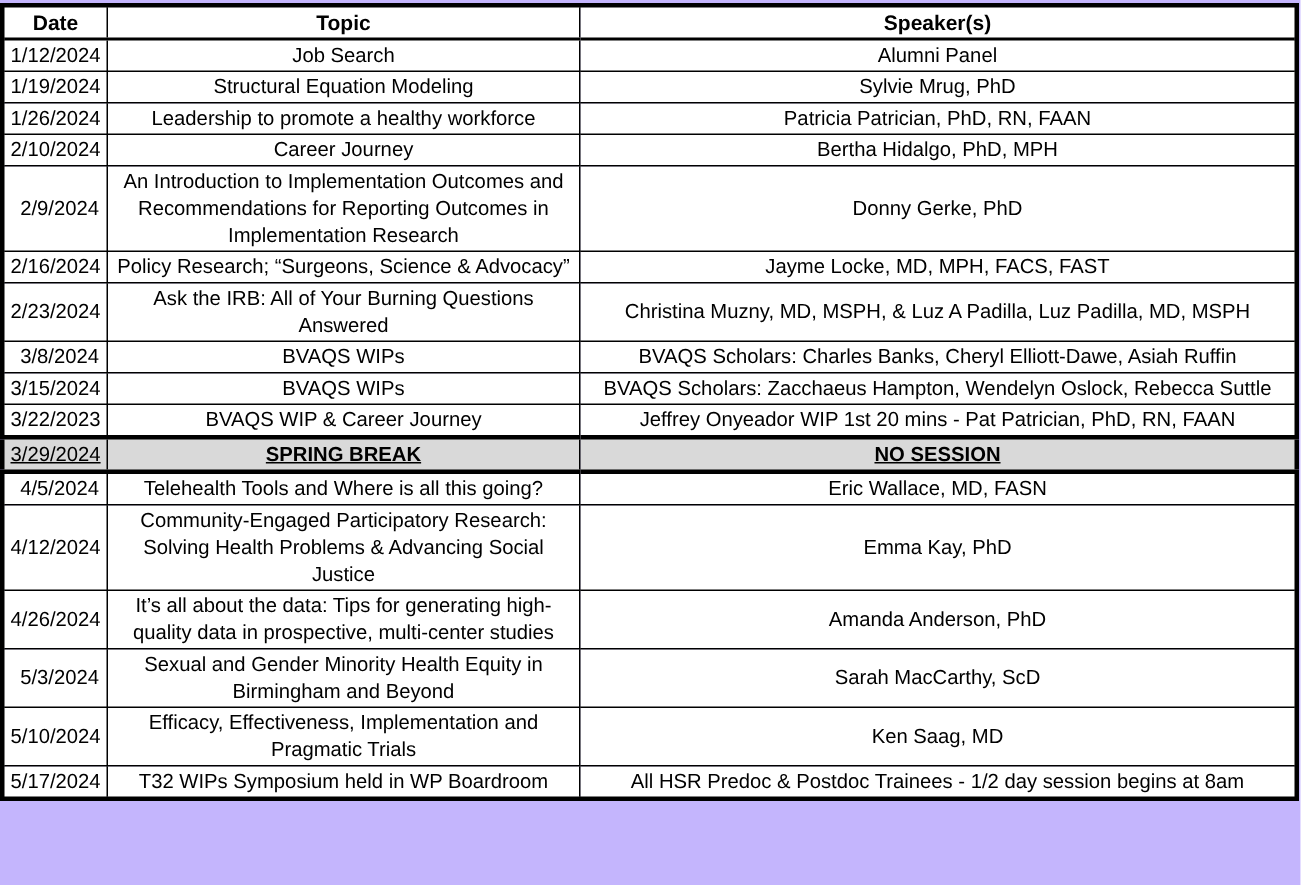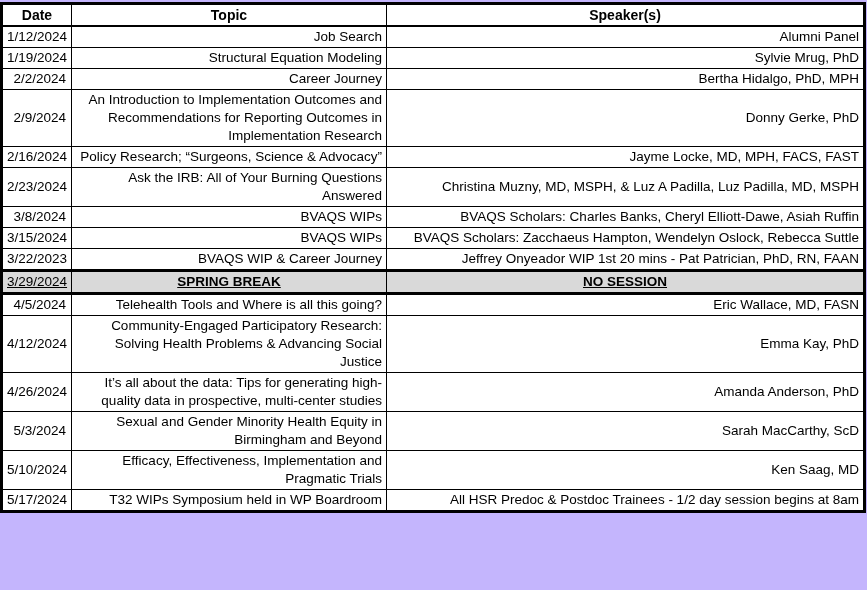--- a/index.html
+++ b/index.html
@@ -42,21 +42,21 @@
     padding: 1px 4px;
     vertical-align: middle;
     background: #ffffff;
   }
   td.date-cell {
     text-align: right;
     white-space: nowrap;
     padding-right: 5px;
   }
   td.topic-cell, td.speakers-cell {
-    text-align: right;
+    text-align: center;
   }
   tr.highlight td {
     background: #D9D9D9;
     border-top: 3px solid #000000;
     border-bottom: 3px solid #000000;
     text-decoration: underline;
   }
   tr.highlight td.topic-cell,
   tr.highlight td.speakers-cell {
     font-weight: bold;
@@ -86,21 +86,26 @@
     <td class="date-cell">1/12/2024</td>
     <td class="topic-cell">Job Search</td>
     <td class="speakers-cell">Alumni Panel</td>
   </tr>
         <tr>
     <td class="date-cell">1/19/2024</td>
     <td class="topic-cell">Structural Equation Modeling</td>
     <td class="speakers-cell">Sylvie Mrug, PhD</td>
   </tr>
         <tr>
-    <td class="date-cell">2/2/2024</td>
+    <td class="date-cell">1/26/2024</td>
+    <td class="topic-cell">Leadership to promote a healthy workforce</td>
+    <td class="speakers-cell">Patricia Patrician, PhD, RN, FAAN</td>
+  </tr>
+        <tr>
+    <td class="date-cell">2/10/2024</td>
     <td class="topic-cell">Career Journey</td>
     <td class="speakers-cell">Bertha Hidalgo, PhD, MPH</td>
   </tr>
         <tr>
     <td class="date-cell">2/9/2024</td>
     <td class="topic-cell">An Introduction to Implementation Outcomes and Recommendations for Reporting Outcomes in Implementation Research</td>
     <td class="speakers-cell">Donny Gerke, PhD</td>
   </tr>
         <tr>
     <td class="date-cell">2/16/2024</td>

